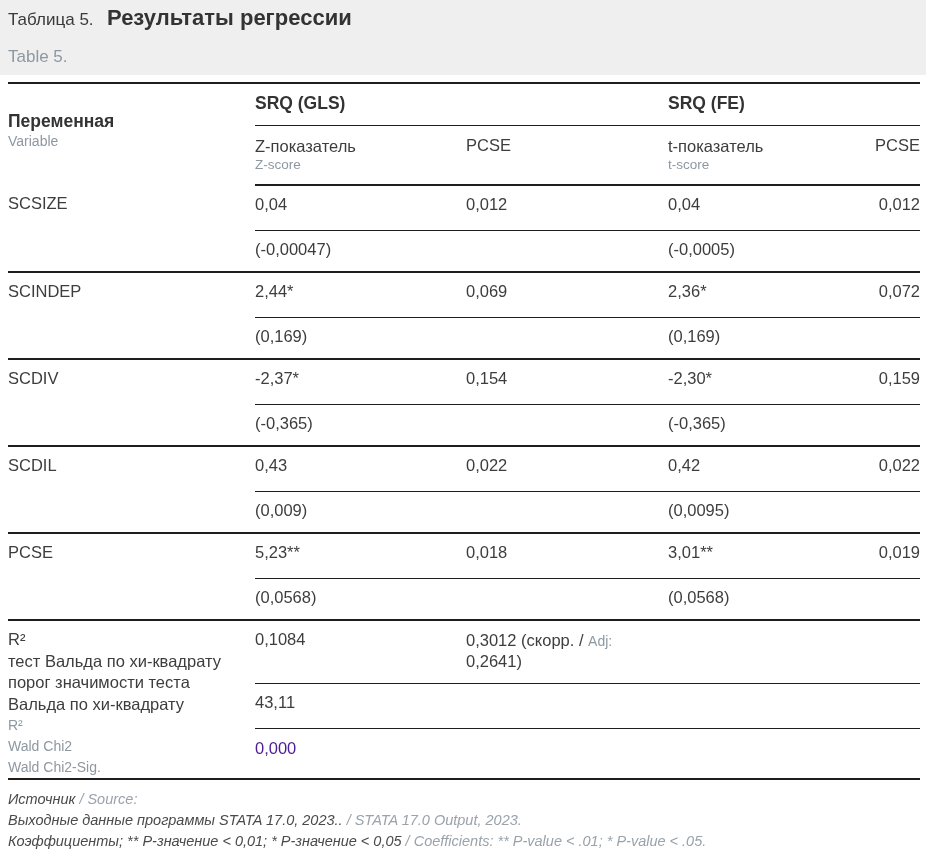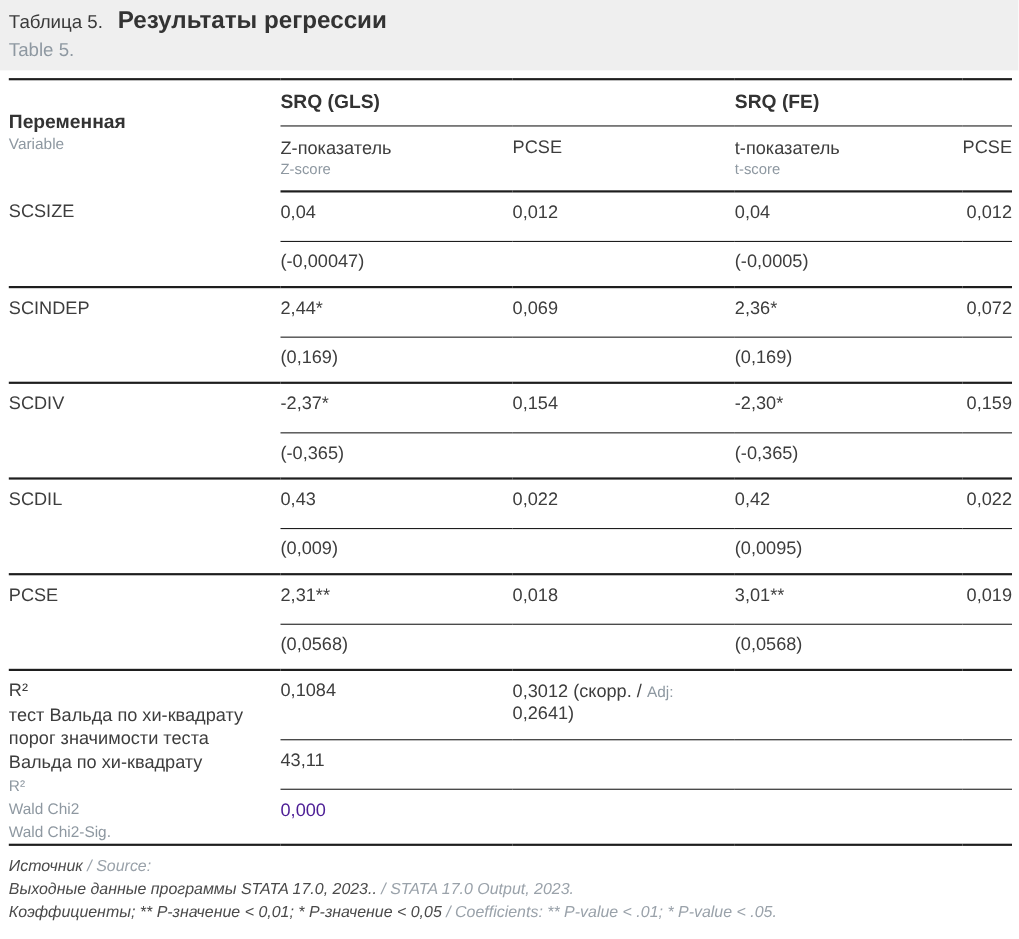--- a/index.html
+++ b/index.html
@@ -9,21 +9,21 @@
     font-family:"Liberation Sans","DejaVu Sans",sans-serif;
     color:#3d3d3d; overflow:hidden;
   }
 
   
   .title-block {
     background:#efefef;
     padding:5px 10px 8px 8px;
     display:grid;
     grid-template-columns:99px 1fr;
-    row-gap:5px;
+    row-gap:16px;
     align-items:baseline;
   }
   .title-label-ru { font-size:17px; color:#3a3a3a; }
   .title-main-ru  { font-size:22px; font-weight:bold; color:#333333; }
   .title-label-en { font-size:17px; color:#8e98a1; }
   .title-main-en  { font-size:17.5px; font-weight:600; color:#5b6b79; }
 
   
   table.results {
     margin:7px 6px 0 8px;
@@ -174,21 +174,21 @@
   </tr>
   <tr>
     <td class="cell-err">(0,009)</td>
     <td class="cell-err empty"></td>
     <td class="cell-err">(0,0095)</td>
     <td class="cell-err empty"></td>
   </tr>
 
   <tr>
     <td class="var-cell" rowspan="2">PCSE</td>
-    <td class="cell-val">2,31**</td>
+    <td class="cell-val">5,23**</td>
     <td class="cell-val">0,018</td>
     <td class="cell-val">3,01**</td>
     <td class="cell-val align-right">0,019</td>
   </tr>
   <tr>
     <td class="cell-err">(0,0568)</td>
     <td class="cell-err empty"></td>
     <td class="cell-err">(0,0568)</td>
     <td class="cell-err empty"></td>
   </tr>

